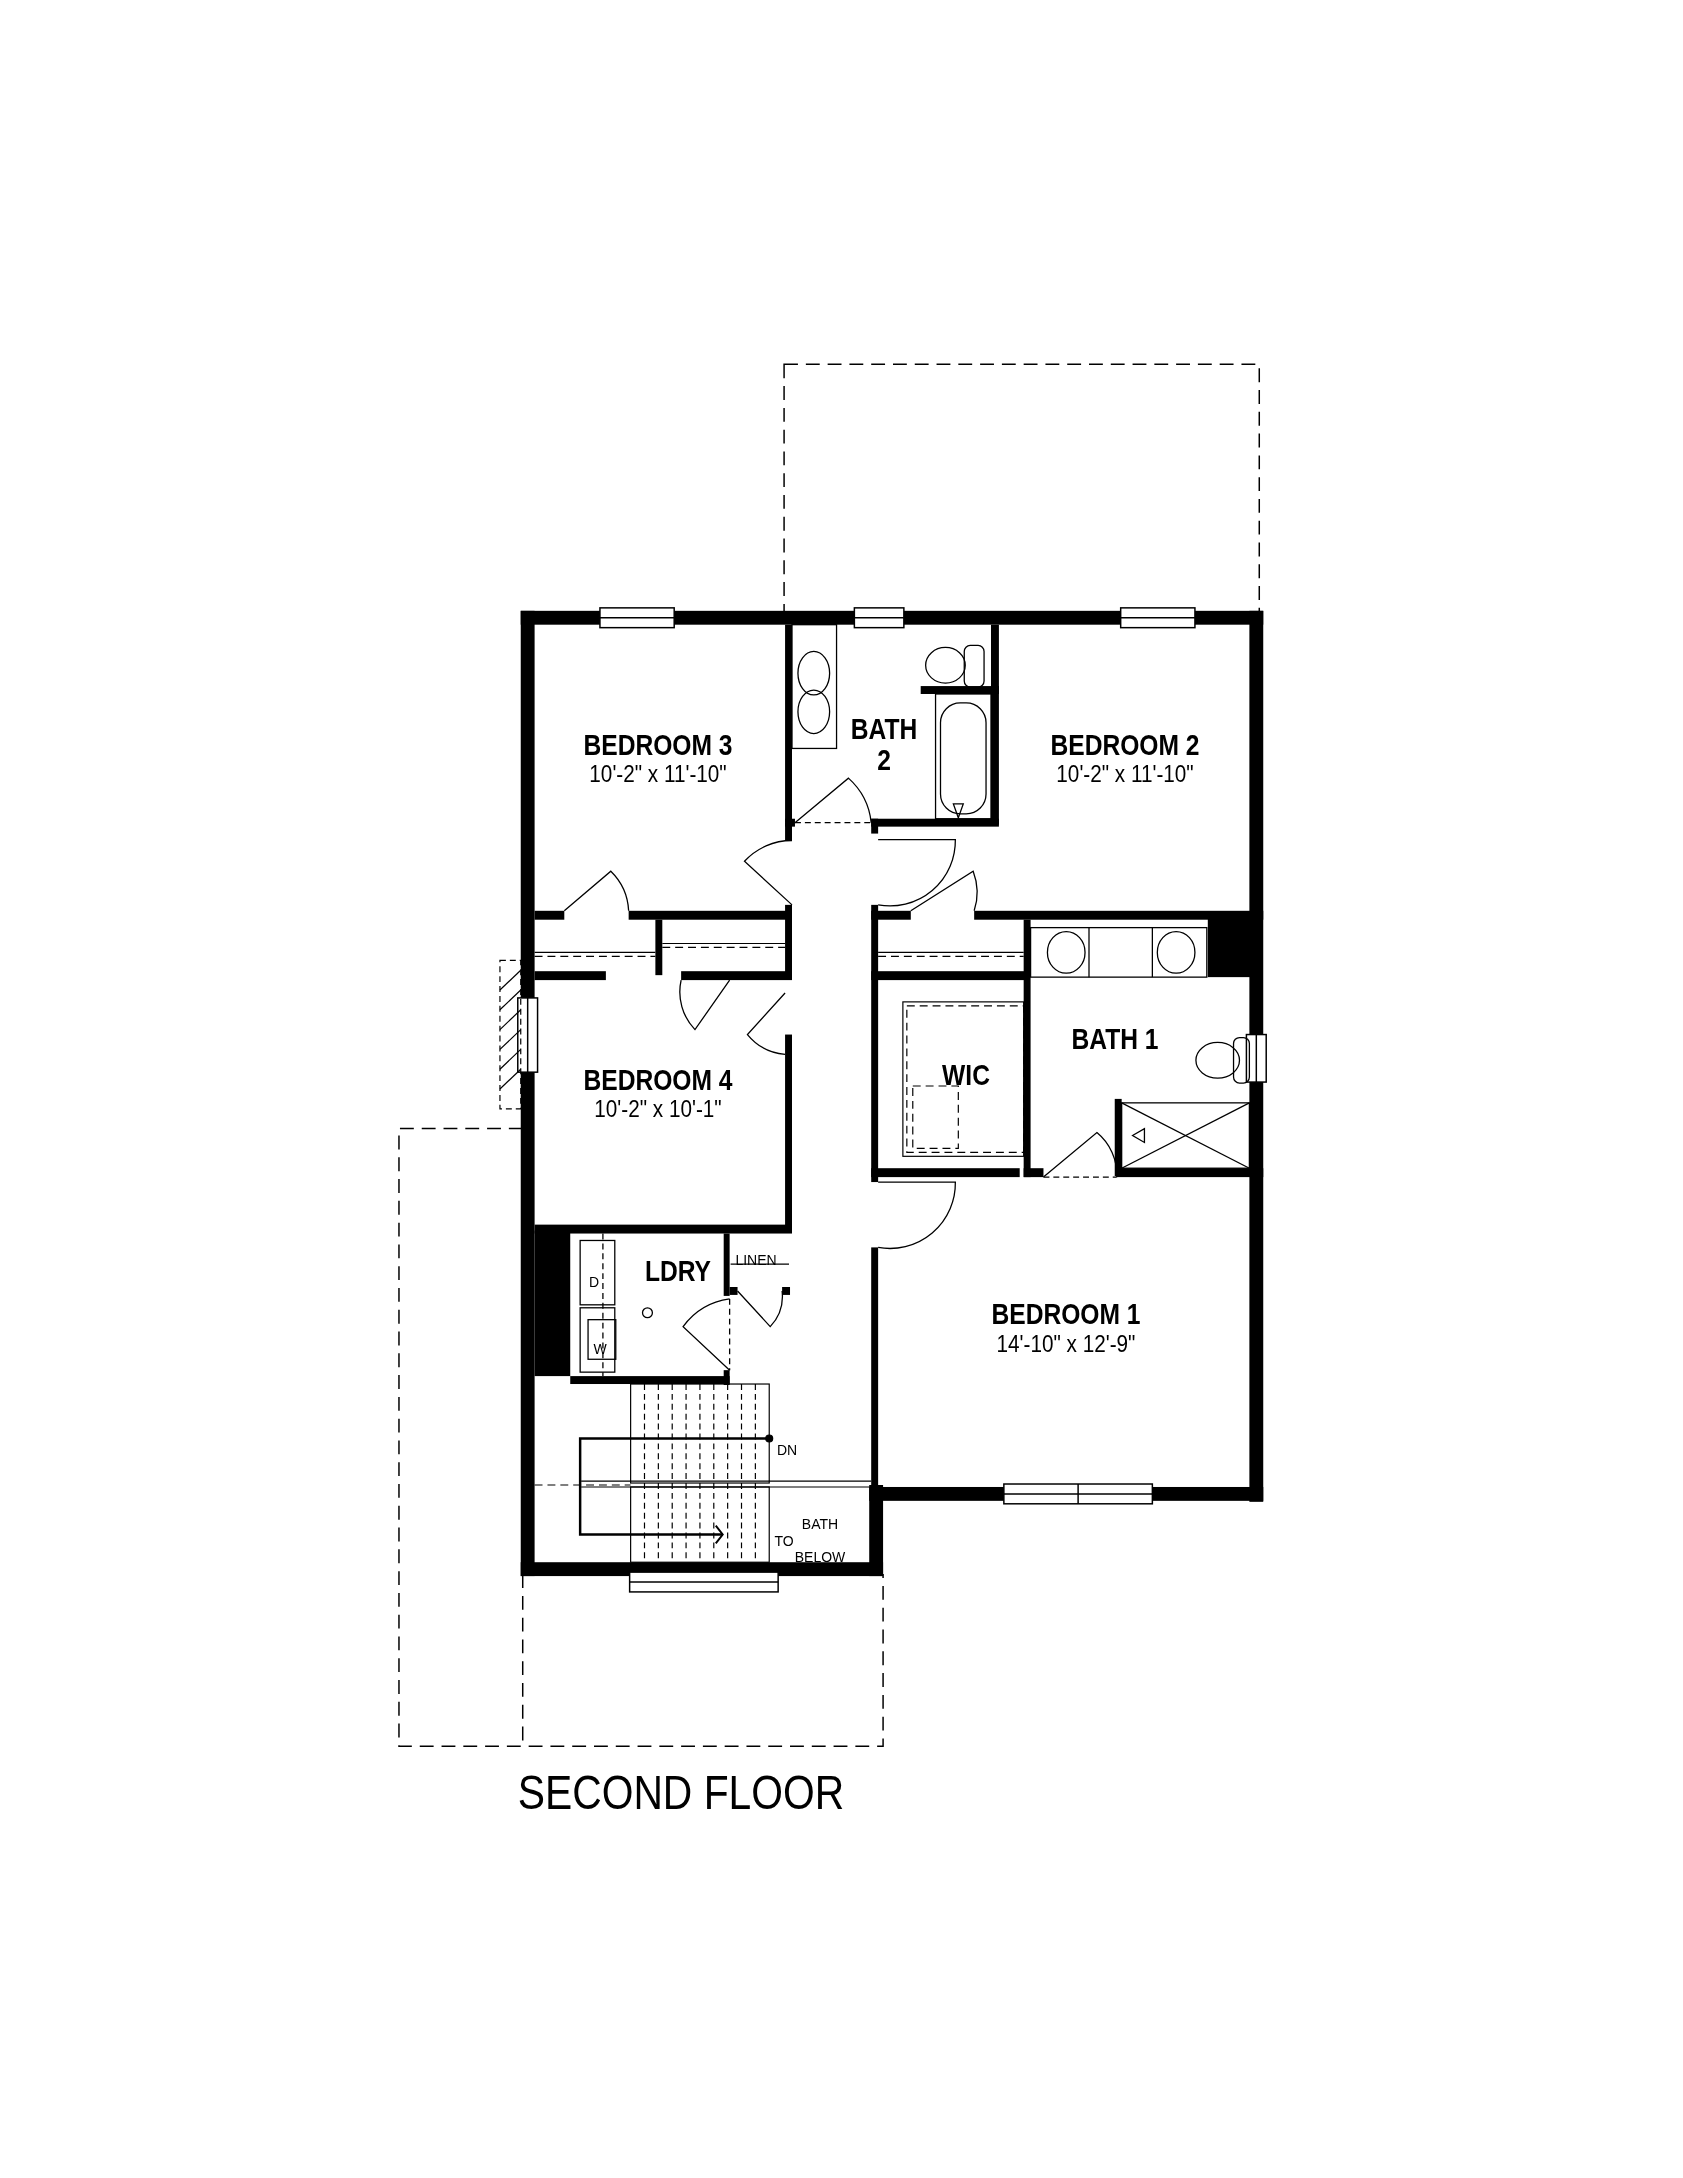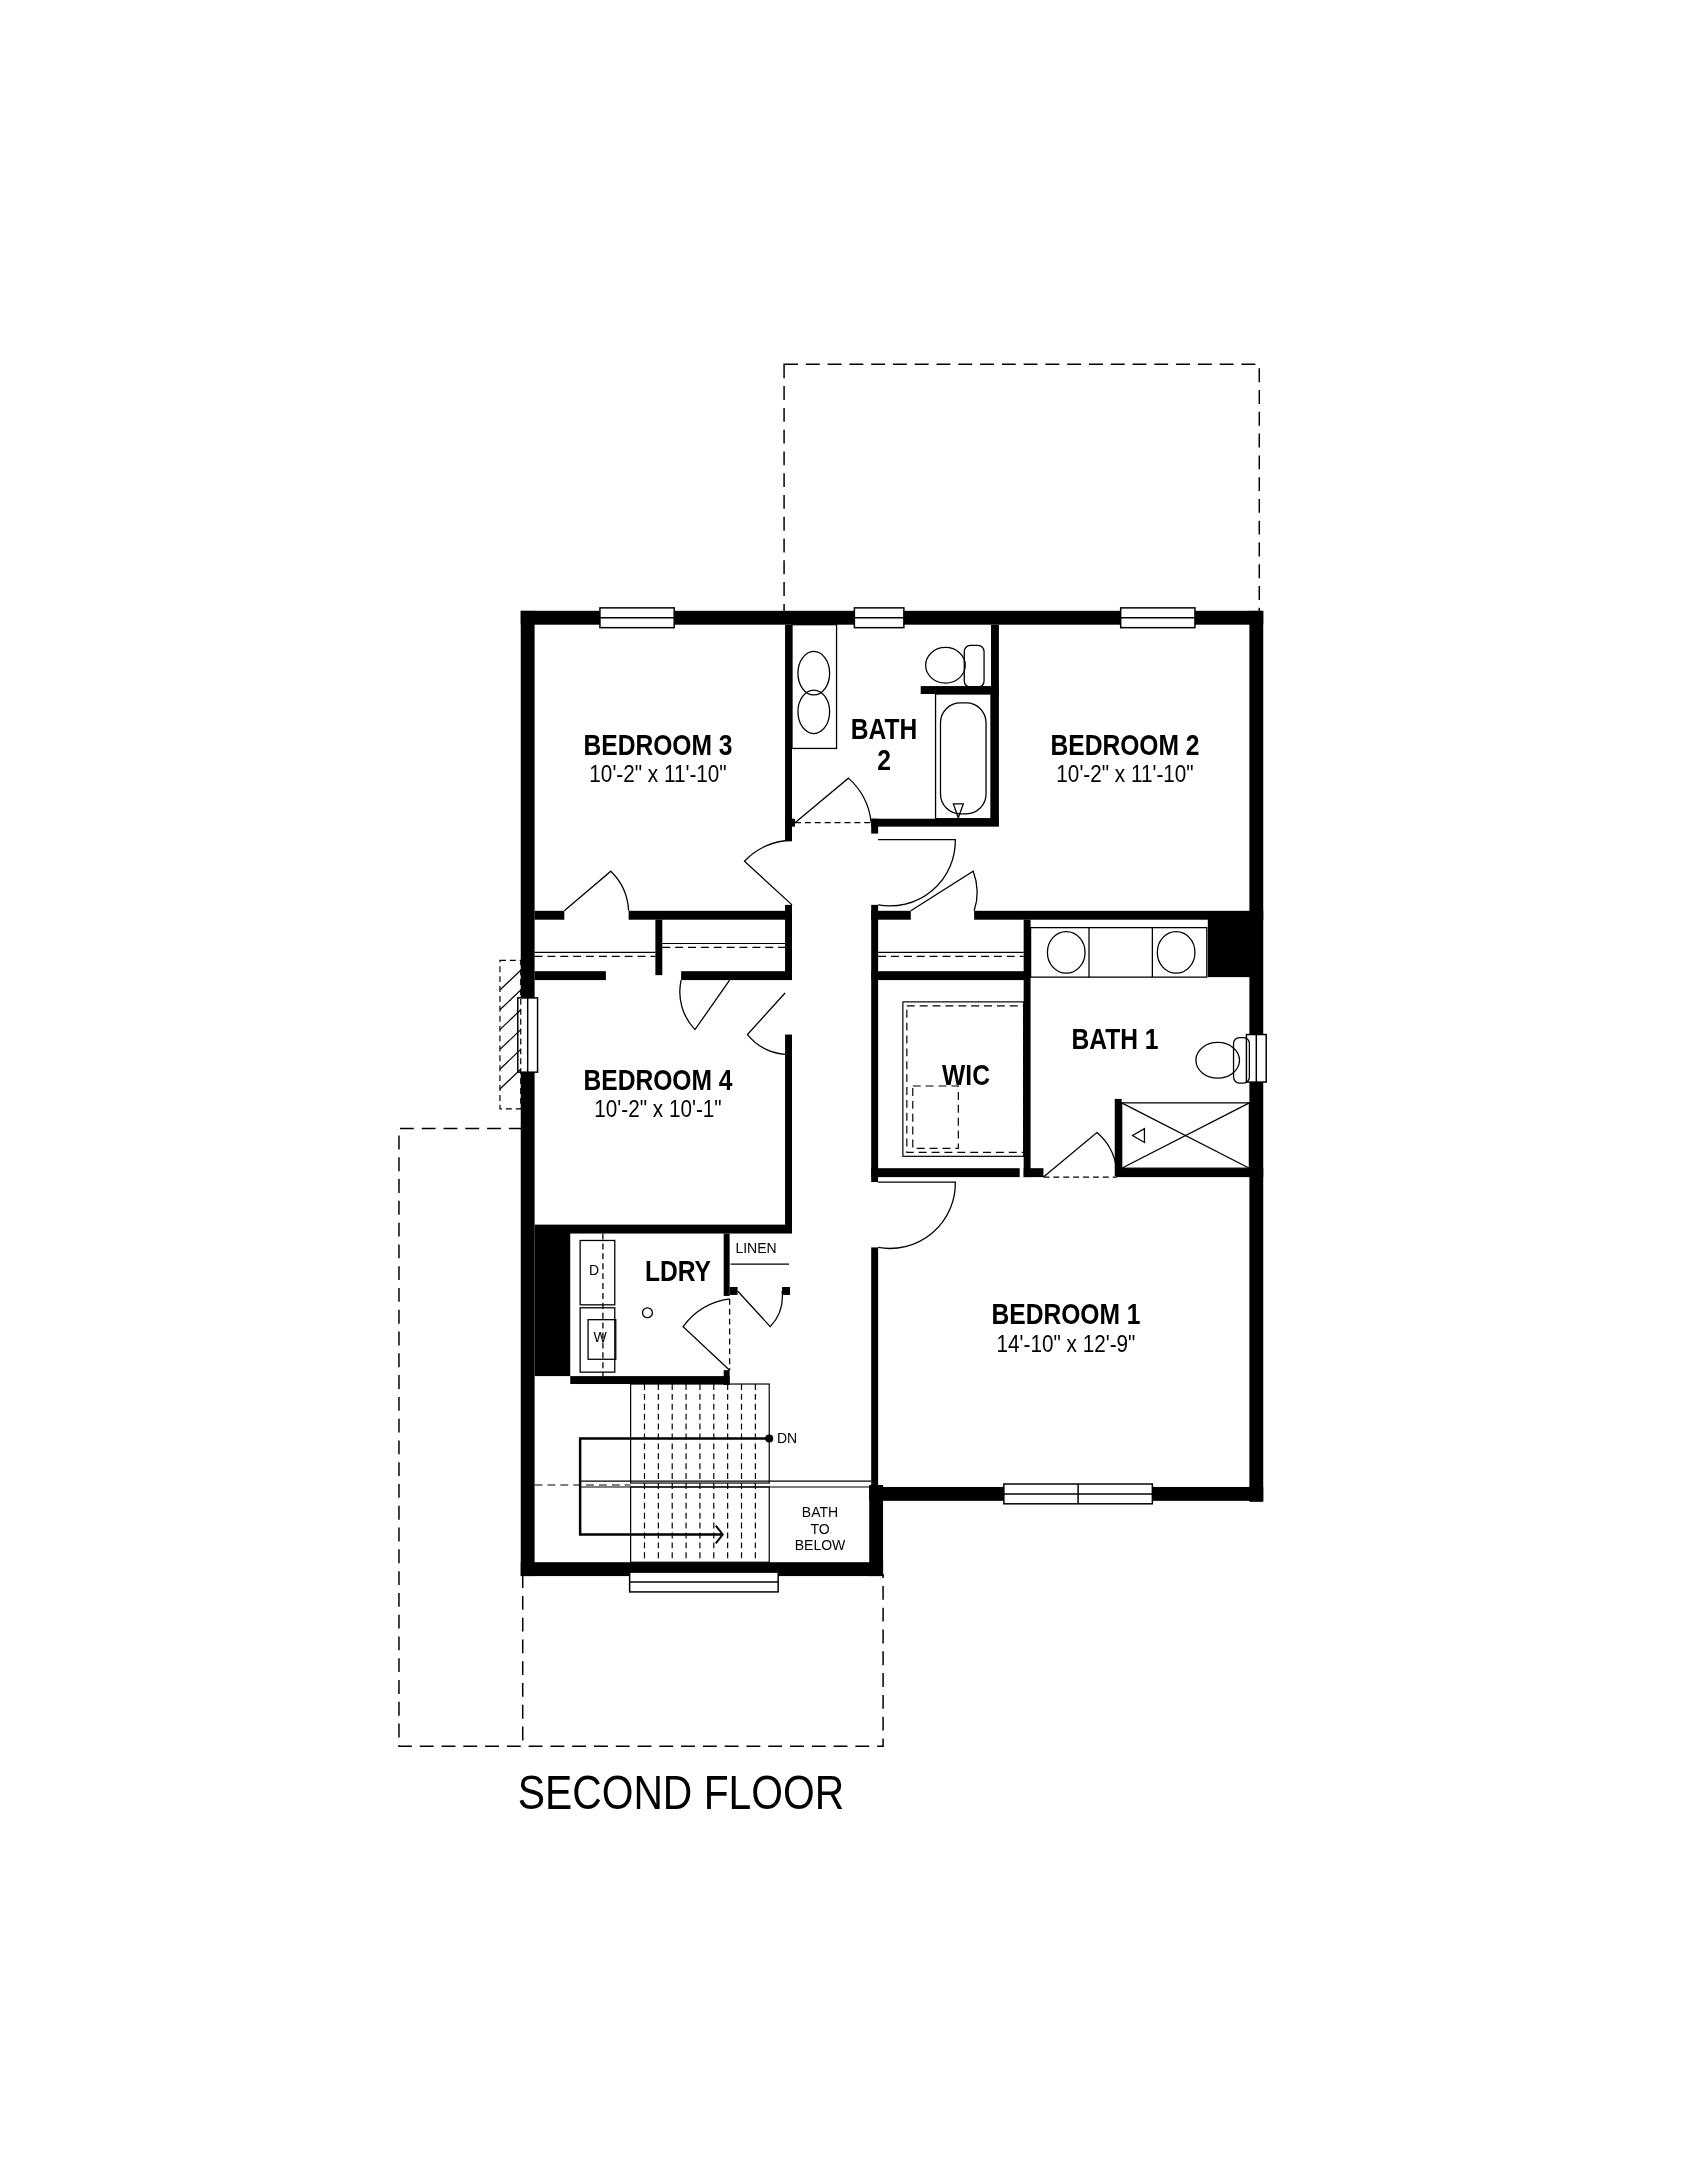--- a/index.html
+++ b/index.html
@@ -1,21 +1,21 @@
 <!DOCTYPE html>
 <html><head>
 <meta charset="utf-8">
 <style>
   html,body{margin:0;padding:0;background:#fff;}
   body{width:1683px;height:2178px;position:relative;overflow:hidden;font-family:"Liberation Sans",sans-serif;}
   svg{position:absolute;left:0;top:0;}
   .lbl{position:absolute;text-align:center;color:#000;transform:translateX(-50%);white-space:nowrap;line-height:1.05;}
   .room-name{font-family:"Liberation Sans",sans-serif;font-weight:bold;font-size:30px;transform:translateX(-50%) scaleX(0.82);}
   .room-dim{font-family:"Liberation Sans",sans-serif;font-size:23px;transform:translateX(-50%) scaleX(0.9);}
-  .small{font-family:"Liberation Sans",sans-serif;font-size:14px;font-weight:normal;}
+  .small{font-family:"Liberation Sans",sans-serif;font-size:14px;font-weight:normal;margin-top:12px;}
   .title{font-family:"Liberation Sans",sans-serif;font-size:48px;transform:translateX(-50%) scaleX(0.85);}
 </style>
 </head>
 <body>
 
 <svg width="1683" height="2178" viewBox="0 0 1700 2200">
 
   <g fill="none" stroke="#000" stroke-width="1.5" stroke-dasharray="14,8">
     <rect x="792" y="368" width="480" height="253"></rect>
     <polyline points="528,1140 403,1140 403,1764 892,1764 892,1590"></polyline>
@@ -199,17 +199,17 @@
 <div class="lbl room-name" style="left:678px;top:1255px;">LDRY</div>
 <div class="lbl small" style="left:594px;top:1263px;">D</div>
 <div class="lbl small" style="left:600px;top:1330px;">W</div>
 <div class="lbl small" style="left:756px;top:1241px;">LINEN</div>
 
 <div class="lbl room-name" style="left:1066px;top:1298px;">BEDROOM 1</div>
 <div class="lbl room-dim" style="left:1066px;top:1332px;">14'-10" x 12'-9"</div>
 
 <div class="lbl small" style="left:787px;top:1431px;">DN</div>
 <div class="lbl small" style="left:820px;top:1505px;">BATH</div>
-<div class="lbl small" style="left:820px;top:1522px;">TO</div>
+<div class="lbl small" style="left:784px;top:1522px;">TO</div>
 <div class="lbl small" style="left:820px;top:1538px;text-align:center;">BELOW</div>
 
 <div class="lbl title" style="left:681px;top:1768px;">SECOND FLOOR</div>
 
 
 </body></html>

